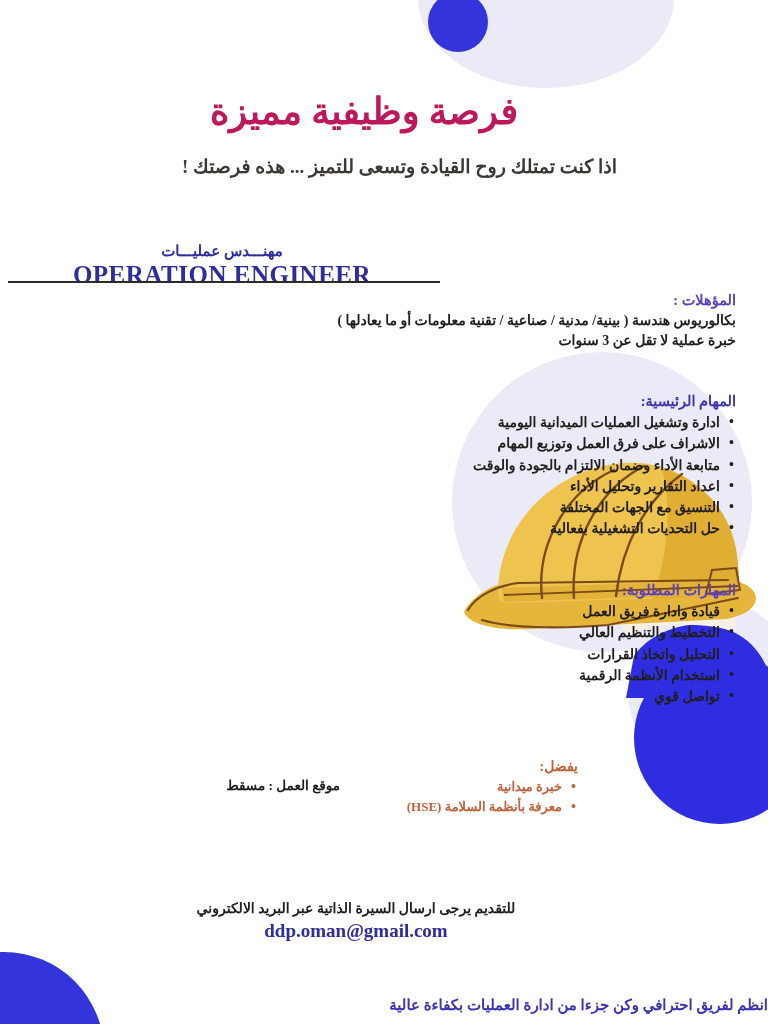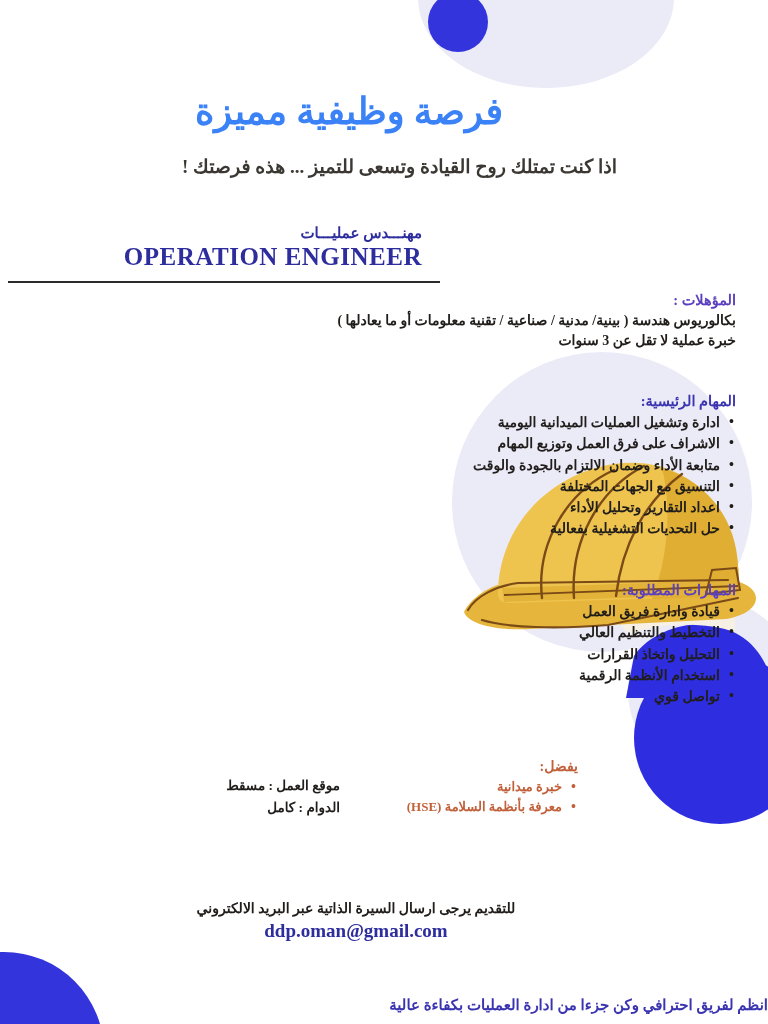--- a/index.html
+++ b/index.html
@@ -54,37 +54,37 @@
     width:200px; height:200px;
     background:#3434dd;
     border-radius:50%;
   }
 
   
   .hat-wrap { position:absolute; left:438px; top:398px; width:330px; height:300px; }
 
   
   .headline {
-    position:absolute; top:90px; left:0; width:698px;
+    position:absolute; top:90px; left:15px; width:698px;
     text-align:center;
     font-size:37px; font-weight:bold;
-    color:#3b82f6;
+    color:#be185d;
     letter-spacing:0px;
   }
   .subhead {
     position:absolute; top:155px; left:0; width:768px;
     text-align:center;
     font-size:19px; font-weight:bold;
     color:#3b3733;
     padding-left:31px;
   }
 
   .jobtitle-block {
-    position:absolute; top:224px; left:22px; width:400px;
-    text-align:right;
+    position:absolute; top:242px; left:22px; width:400px;
+    text-align:center;
   }
   .jobtitle-ar {
     font-size:15px; font-weight:bold; color:#2d2d9e;
     letter-spacing:1px;
     margin-bottom:1px;
   }
   .jobtitle-en {
     font-size:25px; font-weight:bold; color:#2d2d9e;
     letter-spacing:0.5px;
     font-family:"Liberation Serif", serif;
@@ -225,40 +225,39 @@
     <div class="line">بكالوريوس هندسة ( بينية/ مدنية / صناعية / تقنية معلومات أو ما يعادلها )</div>
     <div class="line">خبرة عملية لا تقل عن 3 سنوات</div>
   </div>
 
   <div class="section" id="sec-duties">
     <div class="sec-head blue">المهام الرئيسية:</div>
     <ul class="bullets">
       <li>ادارة وتشغيل العمليات الميدانية اليومية</li>
       <li>الاشراف على فرق العمل وتوزيع المهام</li>
       <li>متابعة الأداء وضمان الالتزام بالجودة والوقت</li>
+      <li>اعداد التقارير وتحليل الأداء</li>
       <li>التنسيق مع الجهات المختلفة</li>
-      <li>اعداد التقارير وتحليل الأداء</li>
       <li>حل التحديات التشغيلية بفعالية</li>
     </ul>
   </div>
 
   <div class="section" id="sec-skills">
     <div class="sec-head">المهارات المطلوبة:</div>
     <ul class="bullets">
       <li>قيادة وادارة فريق العمل</li>
       <li>التخطيط والتنظيم العالي</li>
       <li>التحليل واتخاذ القرارات</li>
       <li>استخدام الأنظمة الرقمية</li>
       <li>تواصل قوي</li>
     </ul>
   </div>
 
   <div class="workinfo">
     <div>موقع العمل : مسقط</div>
-    <div>الدوام : كامل</div>
   </div>
 
   <div class="preferred">
     <div class="sec-head">يفضل:</div>
     <ul class="bullets">
       <li>خبرة ميدانية</li>
       <li>معرفة بأنظمة السلامة (HSE)</li>
     </ul>
   </div>
 

